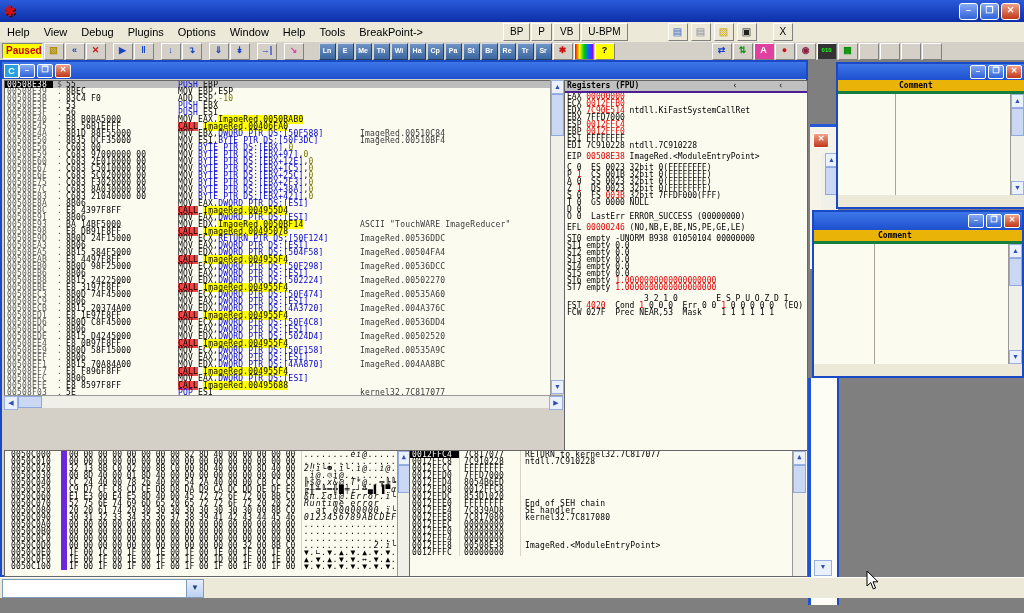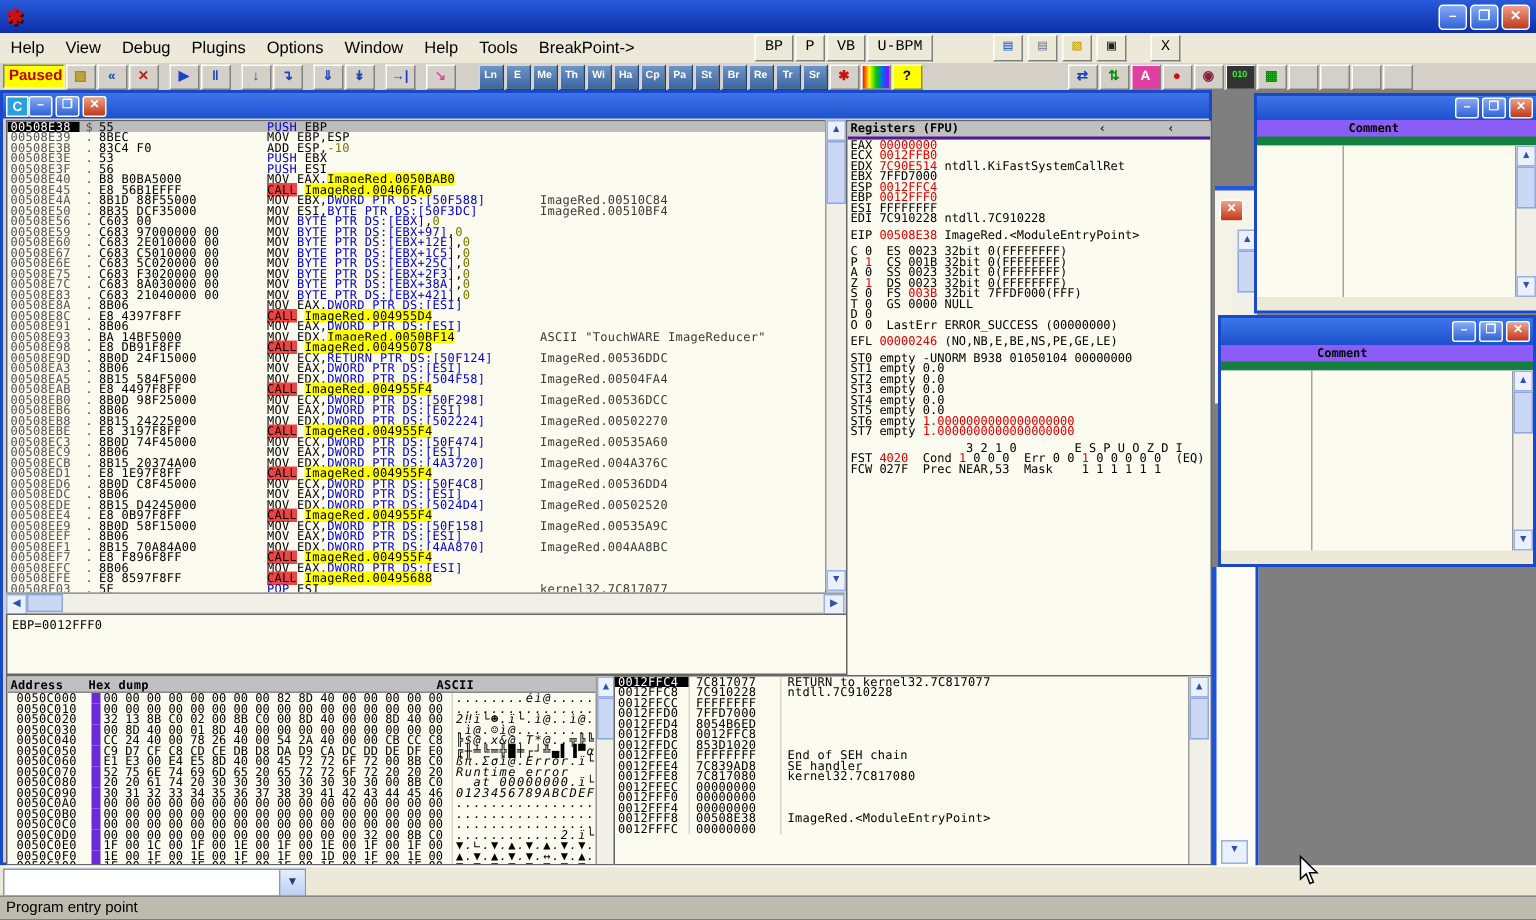--- a/index.html
+++ b/index.html
@@ -12,21 +12,21 @@
   #title-text{color:#fff;font-weight:bold;font-size:11px;margin-left:6px;flex:1;}
   .winbtns{display:flex;gap:2px;margin-right:4px;}
   .xpbtn{width:17px;height:15px;border-radius:3px;border:1px solid #fff;
          background:linear-gradient(#86a9f2,#2f63d8);color:#fff;font-size:9px;
          line-height:13px;text-align:center;font-weight:bold;}
   .xpbtn.close{background:linear-gradient(#f0a088,#c03818);}
   
   #menubar{position:absolute;left:0;top:22px;width:1024px;height:20px;background:#ece9d8;
            border-bottom:1px solid #cfcbbd;display:flex;align-items:center;font-size:11px;color:#000;}
   .mi{padding:2px 7px;}
-  #menu-right{position:absolute;left:503px;top:1px;display:flex;align-items:center;gap:1px;font-family:Liberation Mono, monospace;}
+  #menu-right{position:absolute;left:503px;top:1px;display:flex;align-items:center;gap:1px;}
   .mbtn{height:16px;padding:0 6px;font-size:10px;background:#ece9d8;border:1px solid;
         border-color:#fff #808080 #808080 #fff;line-height:15px;}
   .ticon{width:18px;height:16px;margin-left:2px;border:1px solid #ece9d8;text-align:center;
          font-size:10px;line-height:15px;}
   #toolbar{position:absolute;left:0;top:42px;width:1024px;height:18px;background:#d4d0c8;
            display:flex;align-items:center;}
   #paused{width:58px;height:14px;margin-left:2px;background:#ffff00;color:#c00000;
           font-weight:bold;font-size:10px;line-height:14px;padding-left:3px;
           border:1px solid;border-color:#808080 #fff #fff #808080;}
   .tbtn{width:18px;height:15px;margin-left:1px;background:#d4d0c8;border:1px solid;
@@ -43,21 +43,21 @@
   
   #mdi{position:absolute;left:0;top:60px;width:1024px;height:517px;background:#7f7f7f;}
   
   .swin{position:absolute;border:2px solid #1a49c8;background:#ece9d8;}
   .stitle{height:16px;background:linear-gradient(180deg,#3d76e8,#1e50ce);display:flex;
           align-items:center;justify-content:flex-end;padding-right:2px;gap:2px;}
   .sbtn{width:14px;height:12px;border-radius:2px;border:1px solid #fff;
         background:linear-gradient(#86a9f2,#2f63d8);color:#fff;font-size:8px;
         line-height:10px;text-align:center;font-weight:bold;}
   .sbtn.close{background:linear-gradient(#f0a088,#c03818);}
-  .colhdr{height:11px;background:#8b5cf6;border-bottom:6px solid #15803d;position:relative;
+  .colhdr{height:11px;background:#eab308;border-bottom:3px solid #15803d;position:relative;
           font:bold 8px "DejaVu Sans Mono",monospace;color:#000;}
   .colhdr .lbl{position:absolute;top:1px;}
   .paneivory{background:#fcfbf0;}
   
   .vsb{position:absolute;width:13px;background:#f0f0e8;border-left:1px solid #999;}
   .sar{height:12px;background:#eaf0fc;border:1px solid #9ab0e0;color:#3050b0;
        font-size:7px;text-align:center;line-height:11px;}
   .sth{background:#cbd8f4;border:1px solid #90a8e0;height:26px;}
   
   #cpuwin{position:absolute;left:0;top:0;width:808px;height:517px;border:2px solid #1a49c8;
@@ -346,23 +346,20 @@
         <div class="sar" style="position:absolute;bottom:0;width:11px;">▼</div>
       </div>
 
       <div id="dis-hsb">
         <div class="har">◀</div>
         <div class="hth"></div>
         <div style="flex:1;"></div>
         <div class="har">▶</div>
       </div>
 
-      <div id="infopane" class="mono">
-        <div id="infotext">EBP=0012FFF0</div>
-      </div>
 
       <div id="regpane" class="mono">
         <div id="reghdr">
           <span>Registers (FPU)</span>
           <span class="angles">‹ ‹</span>
         </div>
         <div id="reg-lines">
             <div class="rl"><span>EAX </span><span class="tk-r">00000000</span></div>
             <div class="rl"><span>ECX </span><span class="tk-r">0012FFB0</span></div>
             <div class="rl"><span>EDX </span><span class="tk-r">7C90E514</span><span> ntdll.KiFastSystemCallRet</span></div>
@@ -394,25 +391,20 @@
             <div class="rl"><span>ST6 empty </span><span class="tk-r">1.0000000000000000000</span></div>
             <div class="rl"><span>ST7 empty </span><span class="tk-r">1.0000000000000000000</span></div>
             <div class="rgap"></div>
             <div class="rl"><span>                3 2 1 0        E S P U O Z D I</span></div>
             <div class="rl"><span>FST </span><span class="tk-r">4020</span><span>  Cond </span><span class="tk-r">1</span><span> 0 0 0  Err 0 0 </span><span class="tk-r">1</span><span> 0 0 0 0 0  (EQ)</span></div>
             <div class="rl"><span>FCW 027F  Prec NEAR,53  Mask    1 1 1 1 1 1</span></div>
           </div>
       </div>
 
       <div id="dumppane" class="mono">
-        <div id="dumphdr">
-          <span style="left:2px;">Address</span>
-          <span style="left:54px;">Hex dump</span>
-          <span style="left:286px;">ASCII</span>
-        </div>
         <div id="dump-rows">
             <div class="du"><span class="da">0050C000</span><span class="dh">00 00 00 00 00 00 00 00 82 8D 40 00 00 00 00 00</span><span class="dt">........éì@.....</span></div>
             <div class="du"><span class="da">0050C010</span><span class="dh">00 00 00 00 00 00 00 00 00 00 00 00 00 00 00 00</span><span class="dt">................</span></div>
             <div class="du"><span class="da">0050C020</span><span class="dh">32 13 8B C0 02 00 8B C0 00 8D 40 00 00 8D 40 00</span><span class="dt">2‼ï└☻.ï└.ì@..ì@.</span></div>
             <div class="du"><span class="da">0050C030</span><span class="dh">00 8D 40 00 01 8D 40 00 00 00 00 00 00 00 00 00</span><span class="dt">.ì@.☺ì@.........</span></div>
             <div class="du"><span class="da">0050C040</span><span class="dh">CC 24 40 00 78 26 40 00 54 2A 40 00 00 CB CC C8</span><span class="dt">╠$@.x&amp;@.T*@..╦╠╚</span></div>
             <div class="du"><span class="da">0050C050</span><span class="dh">C9 D7 CF C8 CD CE DB D8 DA D9 CA DC DD DE DF E0</span><span class="dt">╔╫╧╚═╬█╪┌┘╩▄▌▐▀α</span></div>
             <div class="du"><span class="da">0050C060</span><span class="dh">E1 E3 00 E4 E5 8D 40 00 45 72 72 6F 72 00 8B C0</span><span class="dt">ßπ.Σσì@.Error.ï└</span></div>
             <div class="du"><span class="da">0050C070</span><span class="dh">52 75 6E 74 69 6D 65 20 65 72 72 6F 72 20 20 20</span><span class="dt">Runtime error   </span></div>
             <div class="du"><span class="da">0050C080</span><span class="dh">20 20 61 74 20 30 30 30 30 30 30 30 30 00 8B C0</span><span class="dt">  at 00000000.ï└</span></div>
@@ -457,20 +449,17 @@
     </div>
   </div>
 
   <div id="cmdbar">
     <div id="combo">
       <div class="field"></div>
       <div class="drop">▼</div>
     </div>
   </div>
 
-  <div id="statusbar">
-    <span>Program entry point</span>
-  </div>
 
   <svg width="14" height="21" viewBox="0 0 14 21" style="position:absolute;left:866px;top:570px;">
     <path d="M1 1 L1 16 L4.8 12.6 L7.3 19 L9.6 18 L7 11.8 L12 11.8 Z" fill="#fff" stroke="#000" stroke-width="1"></path>
   </svg>
 </div>
 
 </body></html>

